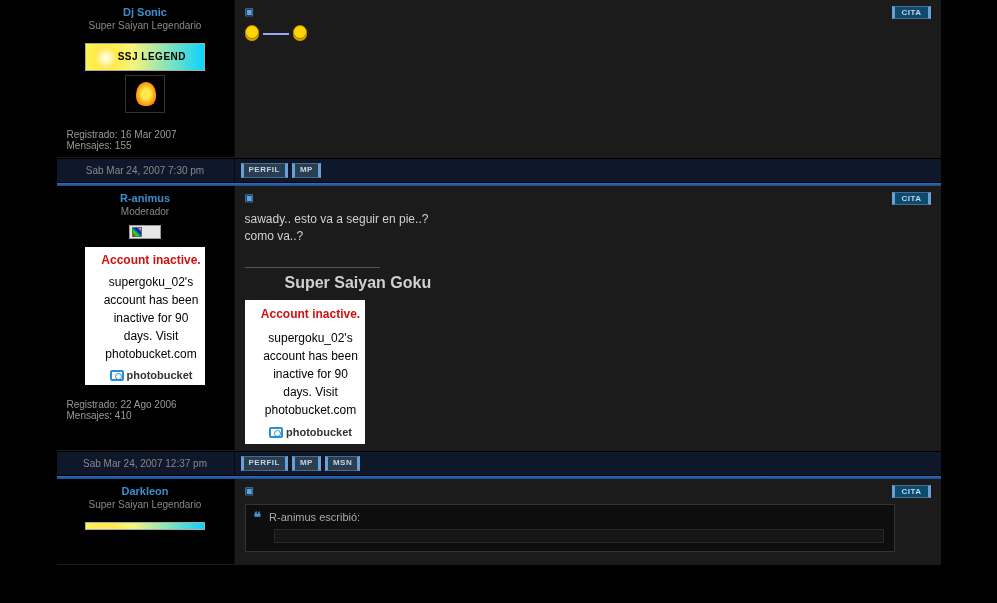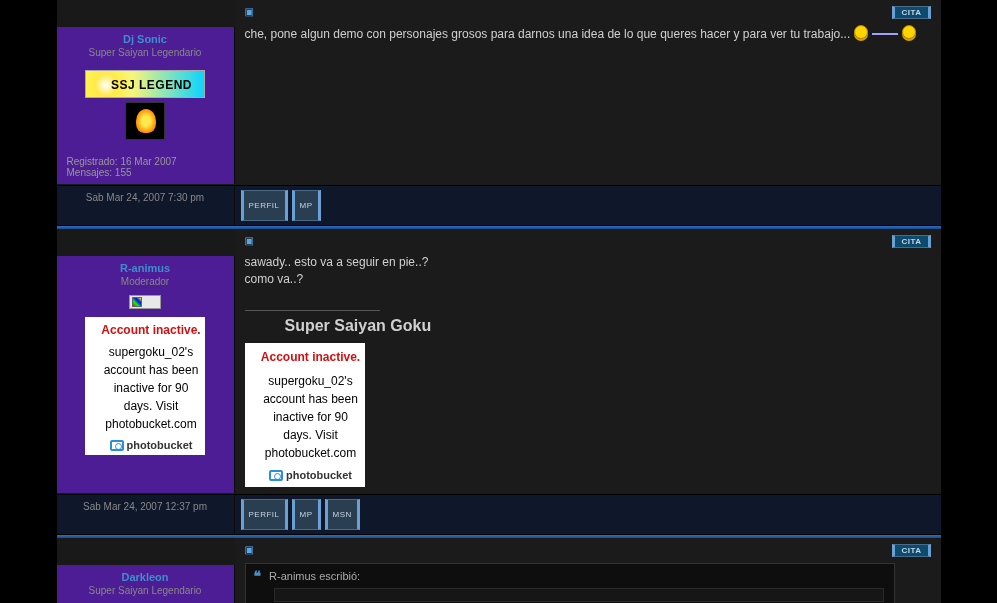--- a/index.html
+++ b/index.html
@@ -21,22 +21,21 @@
   display: flex;
   border-bottom: 1px solid #1a1a1a;
   background: #191919;
 }
 .post-author {
   width: 178px;
   min-width: 178px;
   padding: 6px 8px;
   text-align: center;
   border-right: 1px solid #0a0a0a;
-  background: #4c1d95;
-  margin-top: 27px;
+  background: #000000;
 }
 .author-name {
   color: #3d8ecc;
   font-weight: bold;
   font-size: 11px;
   margin-bottom: 2px;
 }
 .author-name a { color: #3d8ecc; text-decoration: none; }
 .author-rank {
   color: #888;
@@ -50,23 +49,23 @@
 .ssj-legend {
   width: 120px;
   height: 28px;
   background: linear-gradient(to right, #fff94a 0%, #f7f47a 40%, #0bd3ff 100%);
   border: 1px solid #aaa;
   position: relative;
   overflow: hidden;
 }
 .ssj-legend-text {
   position: absolute;
-  right: 12px;
+  right: 18px;
   top: 7px;
-  font-size: 12px;
+  font-size: 10px;
   font-weight: bold;
   color: #000;
   letter-spacing: 0.5px;
 }
 .ssj-burst {
   position: absolute;
   left: 0;
   top: -6px;
   width: 50px;
   height: 40px;
@@ -235,22 +234,22 @@
   gap: 4px;
 }
 .mini-btn {
   display: inline-block;
   background: #2a3e52;
   border: 1px solid #4a6a8a;
   border-left: 3px solid #6aa0d4;
   border-right: 3px solid #6aa0d4;
   color: #c6d4e2;
   font-size: 8px;
-  font-weight: normal;
-  padding: 10px 5px;
+  font-weight: bold;
+  padding: 1px 5px;
   cursor: pointer;
   letter-spacing: 0.5px;
 }
 .blue-separator {
   height: 3px;
   background: linear-gradient(to bottom, #2d6fc0, #1a4a8a);
 }
 .small-icon-box {
   width: 32px;
   height: 14px;
@@ -313,21 +312,20 @@
         <div><span>Registrado:</span> <span>16 Mar 2007</span></div>
         <div><span>Mensajes:</span> <span>155</span></div>
       </div>
     </div>
     <div class="post-body">
       <div class="post-header">
         <span class="post-anchor">▣</span>
         <span class="cita-btn">CITA</span>
       </div>
       <div class="post-content">
-        <span>che, pone algun demo con personajes grosos para darnos una idea de lo que queres hacer y para ver tu trabajo...</span>
         <span class="emoji-inline">
           <span class="pals">
               <span class="pal-head"></span>
               <span class="pal-arm"></span>
               <span class="pal-head"></span>
             </span>
         </span>
       </div>
     </div>
   </div>
@@ -345,20 +343,24 @@
       <div class="author-name"><a href="#">R-animus</a></div>
       <div class="author-rank">Moderador</div>
       <div style="margin:6px 0;"><span class="small-icon-box"><span class="broken-icon"></span></span></div>
       <div class="photobucket-box" style="margin:0 auto;">
         <div class="pb-title">Account inactive.</div>
         <div class="pb-text">supergoku_02's account has been inactive for 90 days. Visit photobucket.com</div>
         <div class="pb-logo">
             <span class="pb-cam"></span>
             <span>photobucket</span>
           </div>
+      </div>
+      <div class="author-meta">
+        <div><span>Registrado:</span> <span>22 Ago 2006</span></div>
+        <div><span>Mensajes:</span> <span>410</span></div>
       </div>
     </div>
     <div class="post-body">
       <div class="post-header">
         <span class="post-anchor">▣</span>
         <span class="cita-btn">CITA</span>
       </div>
       <div class="post-content">
         <div>sawady.. esto va a seguir en pie..?</div>
         <div>como va..?</div>

